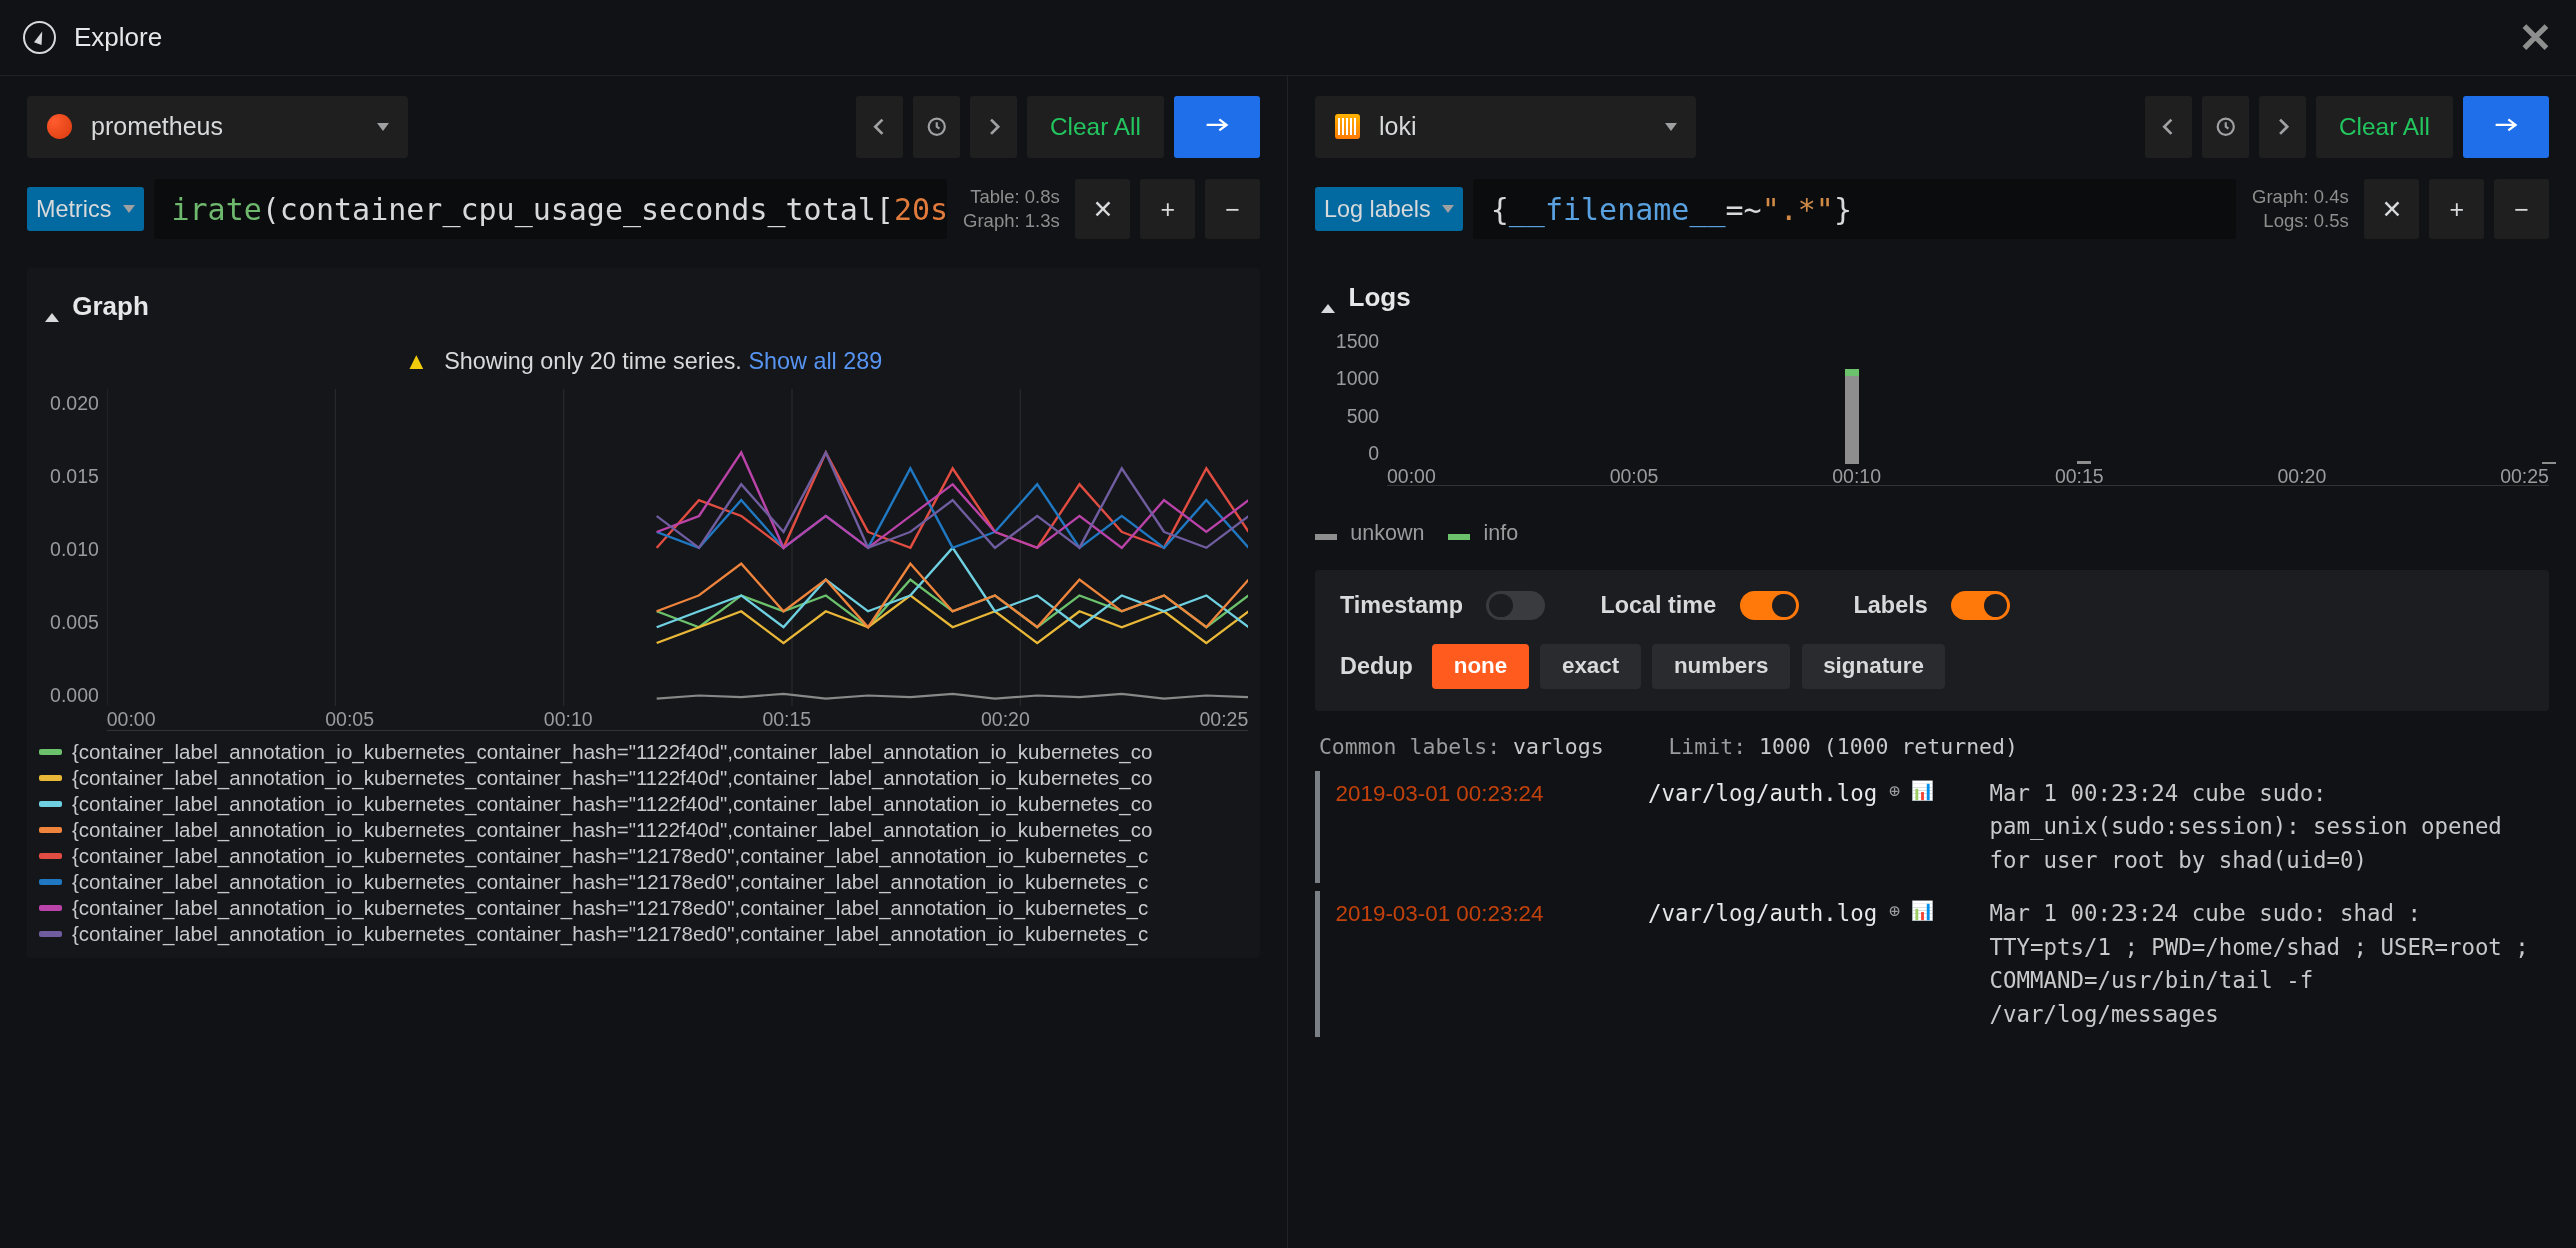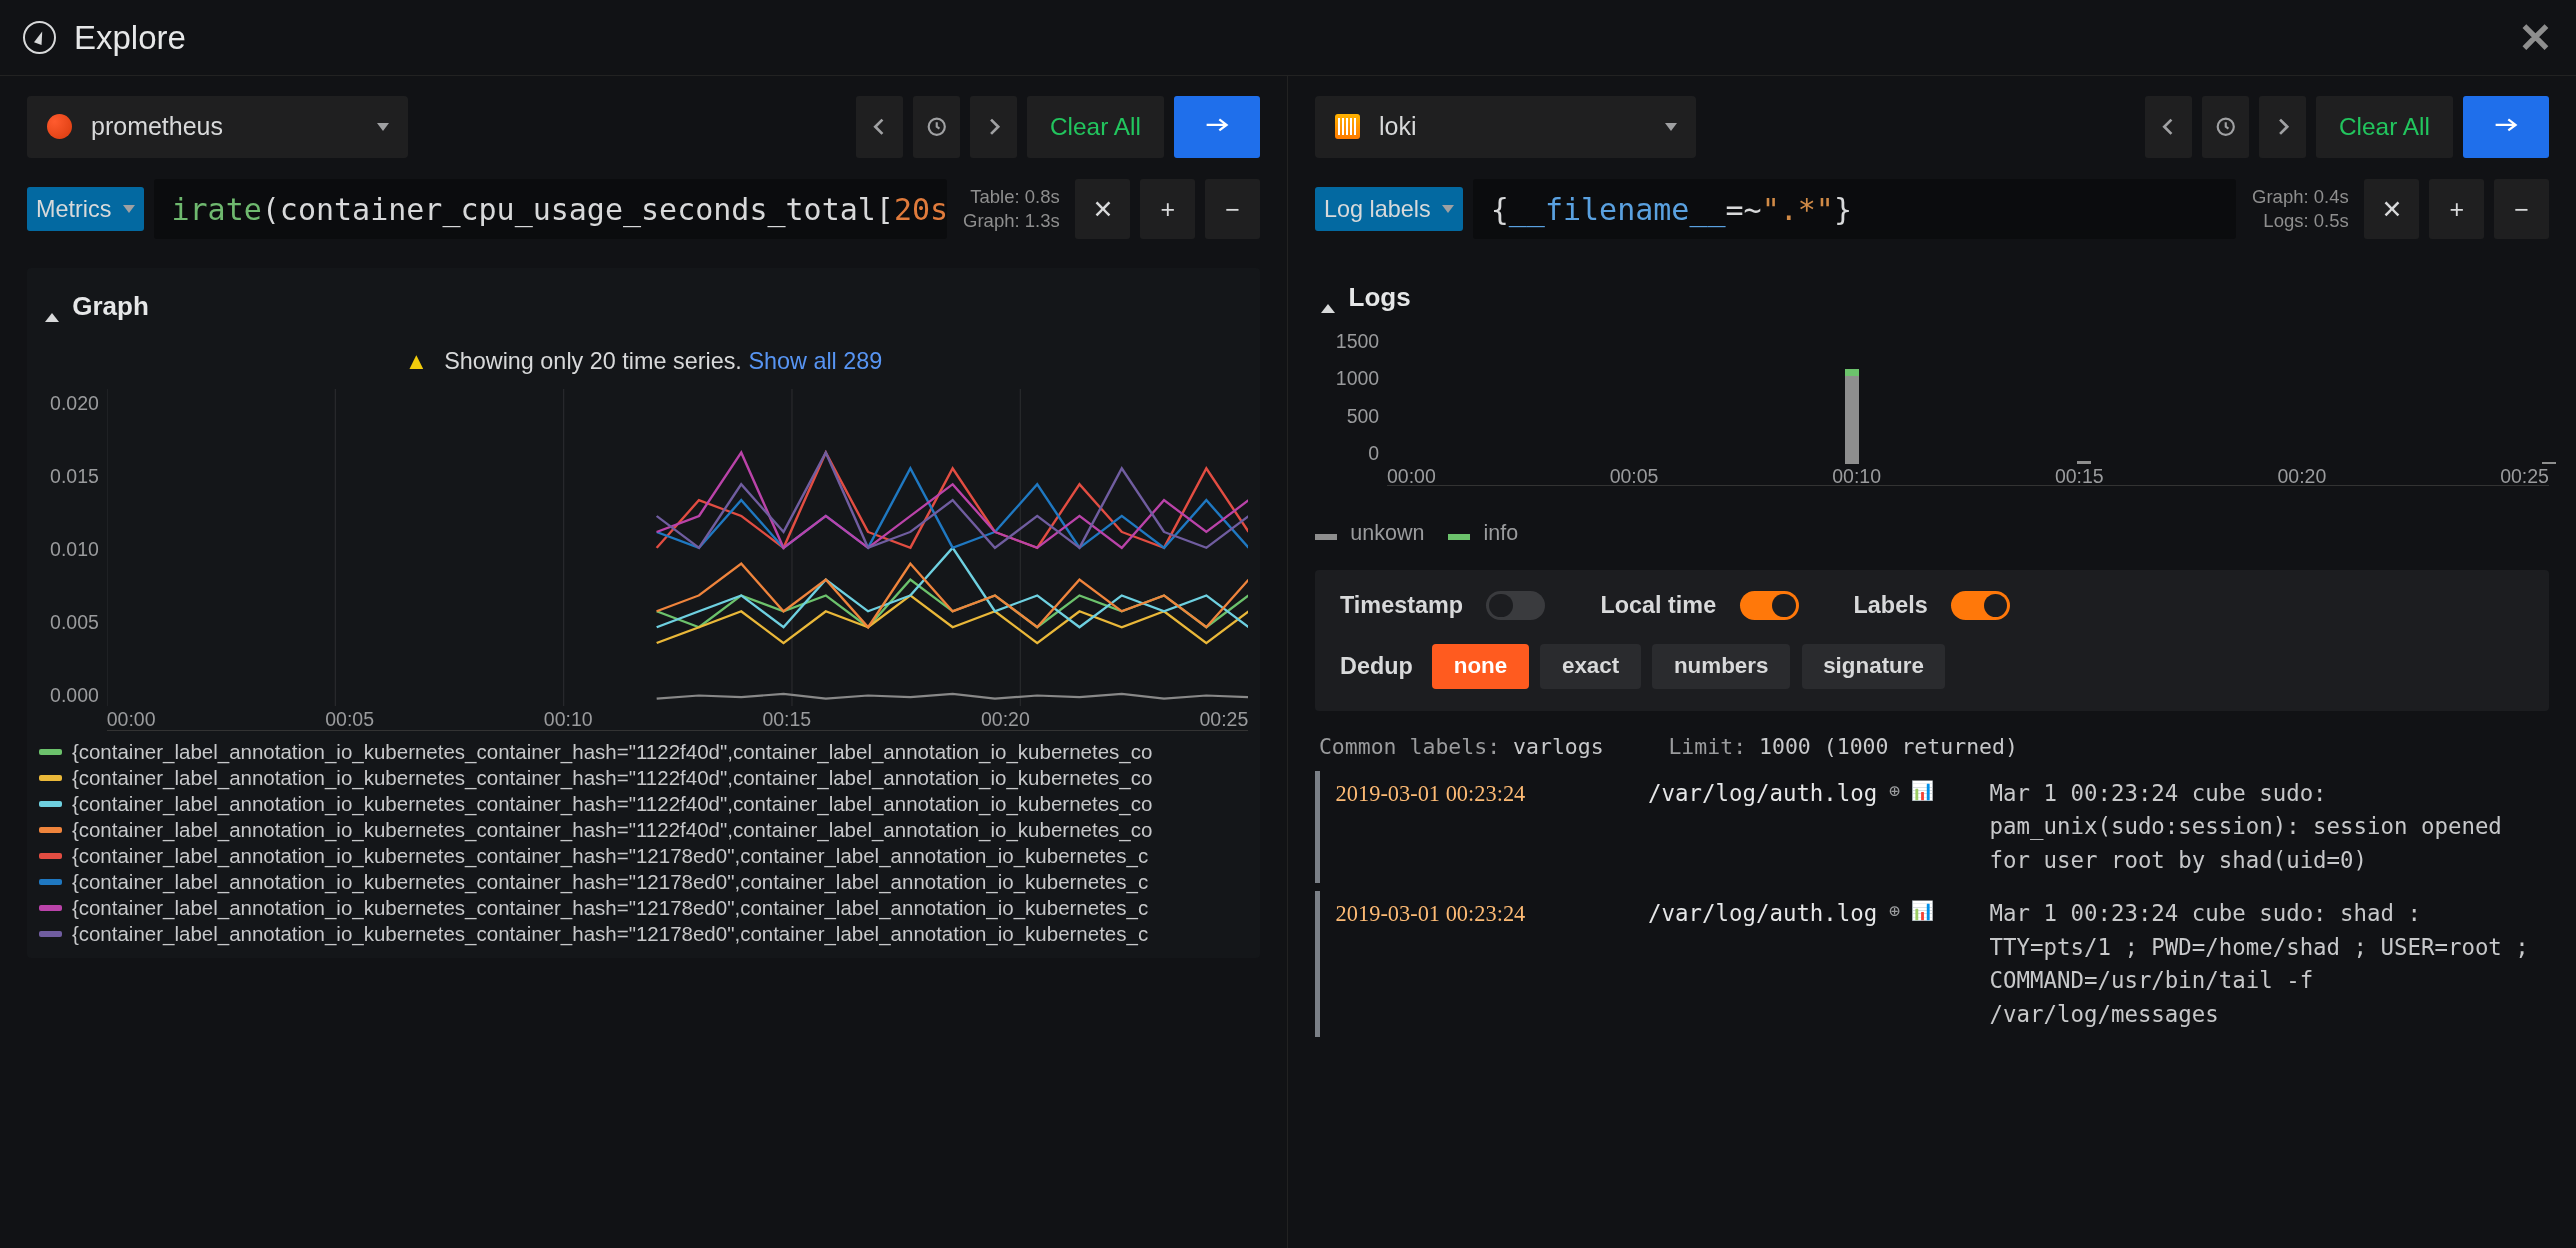--- a/index.html
+++ b/index.html
@@ -1,20 +1,20 @@
 <!DOCTYPE html>
 <html><head>
 <meta charset="utf-8">
 <style>
   * { box-sizing: border-box; margin: 0; padding: 0; }
   html, body { width: 2576px; height: 1249px; background: #111215; color: #d8d9da; font-family: -apple-system, Helvetica, Arial, sans-serif; font-size: 21.5px; overflow: hidden; }
   .topbar { display: flex; align-items: center; height: 76px; padding: 0 23.4px; border-bottom: 1px solid #222; }
   .compass { width: 33px; height: 33px; border: 2.4px solid #d8d9da; border-radius: 50%; display: flex; align-items: center; justify-content: center; margin-right: 17.6px; }
   .compass-inner { width: 0; height: 0; border-left: 4.9px solid transparent; border-right: 4.9px solid transparent; border-bottom: 13.7px solid #d8d9da; transform: rotate(20deg); }
-  .page-title { font-size: 33px; font-weight: 500; color: #e6e7e8; flex: 1; }
+  .page-title { font-size: 26px; font-weight: 500; color: #e6e7e8; flex: 1; }
   .close-x { font-size: 41px; color: #8e8e8e; cursor: pointer; font-weight: bold; }
   .panes { display: flex; width: 100%; height: calc(100% - 76px); }
   .pane { width: 50%; padding: 19.5px 27px 0 27px; }
   .pane-left { border-right: 1px solid #222; }
 
   .toolbar { display: flex; align-items: center; gap: 9.8px; position: relative; margin-bottom: 21.5px; }
   .ds-select { background: #1f1f20; height: 62px; display: flex; align-items: center; padding: 0 19.5px; border-radius: 3.9px; min-width: 381px; cursor: pointer; }
   .ds-icon { width: 25px; height: 25px; border-radius: 50%; margin-right: 19.5px; }
   .ds-icon-prom { background: radial-gradient(circle at 30% 30%, #ff5b2e, #d83a0d); }
   .ds-icon-loki { background: linear-gradient(#ffb200, #ff7b00); border-radius: 2.9px; position: relative; }
@@ -78,21 +78,21 @@
   .toggle.on::after { right: 2.9px; }
   .dedup-row { display: flex; align-items: center; gap: 19.5px; font-size: 23.4px; font-weight: 600; }
   .pill-group { display: flex; gap: 11.7px; }
   .pill { background: #2a2b2e; padding: 9.8px 21.5px; border-radius: 3.9px; font-size: 22.4px; cursor: pointer; color: #d8d9da; }
   .pill.active { background: #ff5b1f; color: #fff; }
 
   .meta-line { font-size: 21.5px; color: #9a9b9d; margin: 11.7px 3.9px; font-family: "Menlo", monospace; }
   .meta-val { font-family: "Menlo", monospace; color: #c7c8ca; }
 
   .log-entry { display: flex; border-left: 5.9px solid #7b8087; padding: 5.9px 0 5.9px 15.6px; margin: 7.8px 0; gap: 19.5px; font-size: 22.4px; line-height: 1.5; }
-  .log-col1 { width: 293px; font-family: Liberation Serif, serif; color: #fdba74; flex-shrink: 0; }
+  .log-col1 { width: 293px; font-family: Liberation Sans, sans-serif; color: #c2410c; flex-shrink: 0; }
   .log-col2 { width: 322px; font-family: "Menlo", monospace; color: #e6e7e8; flex-shrink: 0; display: flex; align-items: flex-start; gap: 11.7px; }
   .log-col3 { flex: 1; font-family: "Menlo", monospace; color: #c7c8ca; white-space: pre-wrap; overflow: hidden; }
   .log-icn { font-size: 18.5px; color: #9a9b9d; cursor: pointer; }
 </style>
 </head>
 <body>
 
 <div class="topbar">
   <div class="compass">
       <div class="compass-inner"></div>

